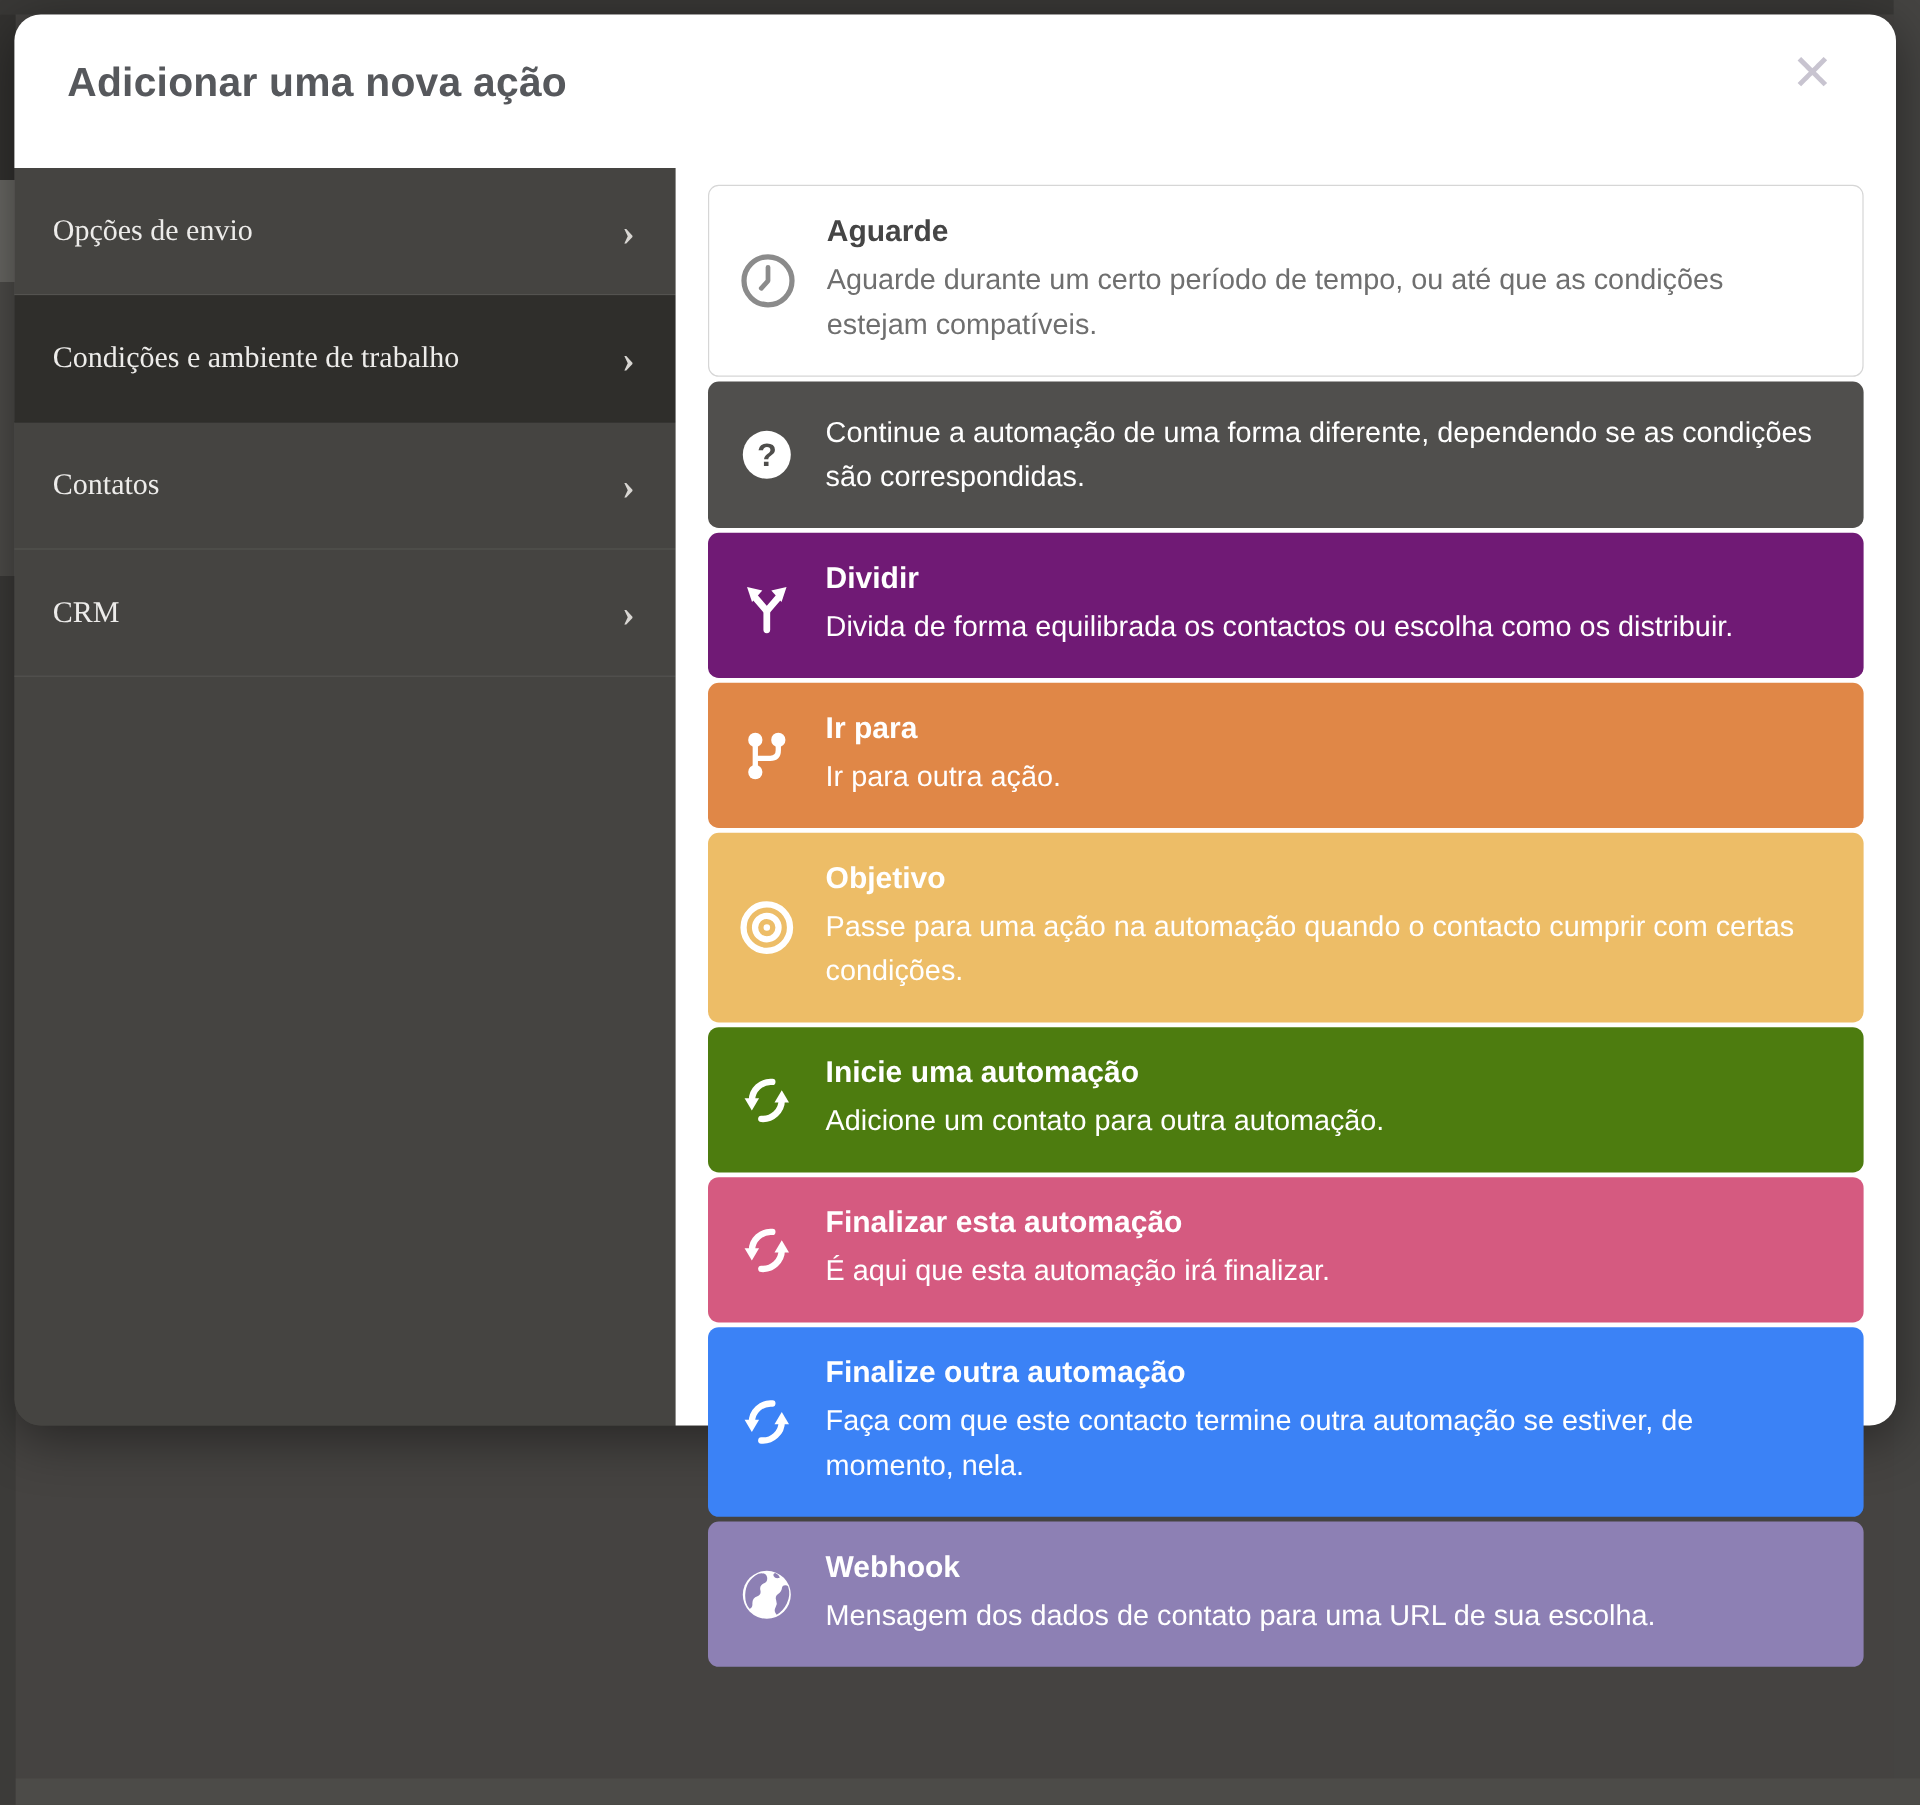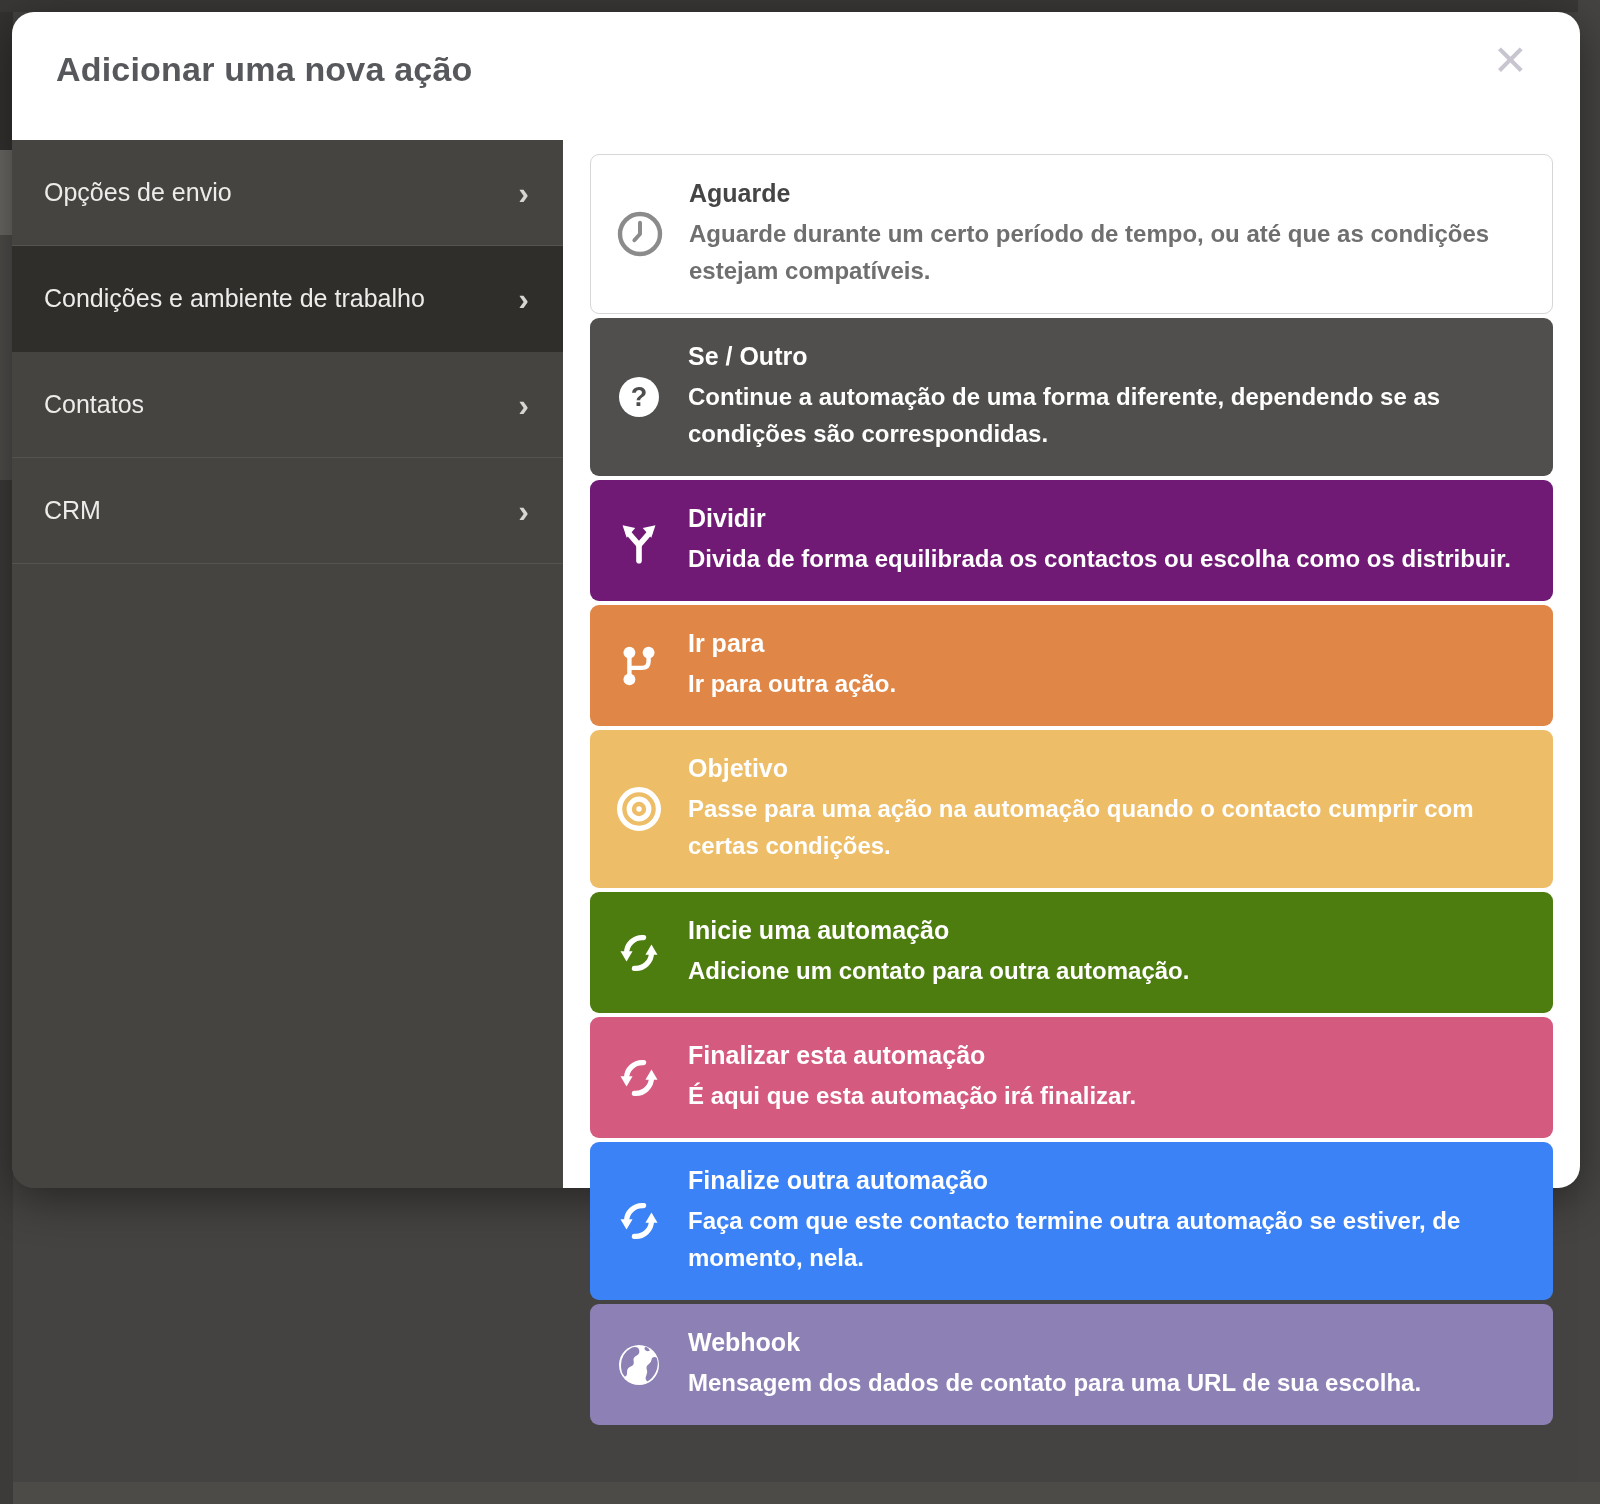--- a/index.html
+++ b/index.html
@@ -43,40 +43,41 @@
   
   .sidebar {
     position:absolute; left:0; top:128px; width:551px; bottom:0;
     background:#454441; border-radius:0 0 0 22px;
   }
   .menu-item {
     height:106px; display:flex; align-items:center; justify-content:space-between;
     padding:0 34px 0 32px; cursor:pointer;
     color:#edecea; font-size:25px;
     border-bottom:1px solid #545350;
+    font-family:Liberation Serif, serif;
   }
   .menu-item.selected { background:#2f2e2b; border-bottom-color:#2f2e2b; }
   .menu-chevron { font-size:32px; font-weight:bold; color:#d8d6d2; line-height:1; }
 
   
   .content {
     position:absolute; left:551px; top:128px; right:0; bottom:0;
     background:#ffffff; border-radius:0 0 22px 0;
     padding:14px 27px 0 27px;
   }
   .cards { display:flex; flex-direction:column; gap:4px; }
   .card {
     border-radius:9px; display:flex; align-items:center;
     padding:24px 30px 24px 0; cursor:pointer; color:#ffffff;
   }
   .card--light { border:1px solid #d6d6d6; background:#ffffff; color:#454545; }
   .card-iconcol { width:98px; flex:none; display:flex; justify-content:center; align-items:center; }
   .card-text { flex:1; }
   .card-title { font-size:25px; font-weight:700; margin-bottom:7px; }
-  .card-desc  { font-size:24px; line-height:37px; max-width:845px;font-weight:bold; }
+  .card-desc  { font-size:24px; line-height:37px; max-width:845px; }
   .card--light .card-desc { color:#6f6f6f; }
   .icon-svg { display:block; }
 </style>
 </head>
 <body>
 
 <div class="bd bd-top"></div>
 <div class="bd bd-right"></div>
 <div class="bd bd-bottom"></div>
 <div class="bd bd-l1"></div>
@@ -127,21 +128,20 @@
       </div>
 
       <div class="card" style="background: rgb(80, 79, 77);">
         <div class="card-iconcol">
           <svg class="icon-svg" width="48" height="48" viewBox="0 0 24 24">
             <circle cx="12" cy="12" r="10" fill="#ffffff"></circle>
             <text x="12" y="16.6" text-anchor="middle" font-size="13.5" font-weight="bold" fill="#4e4d4b" font-family="Liberation Sans, sans-serif">?</text>
           </svg>
         </div>
         <div class="card-text">
-          <div class="card-title">Se / Outro</div>
           <div class="card-desc">Continue a automação de uma forma diferente, dependendo se as condições são correspondidas.</div>
         </div>
       </div>
 
       <div class="card" style="background: #701a75;">
         <div class="card-iconcol">
           <svg class="icon-svg" width="50" height="50" viewBox="0 0 24 24">
             <g fill="none" stroke="#ffffff" stroke-width="2.7" stroke-linecap="round" stroke-linejoin="round">
               <path d="M12 21.5 V14 L7 8.2"></path>
               <path d="M12 14 L17 8.2"></path>

